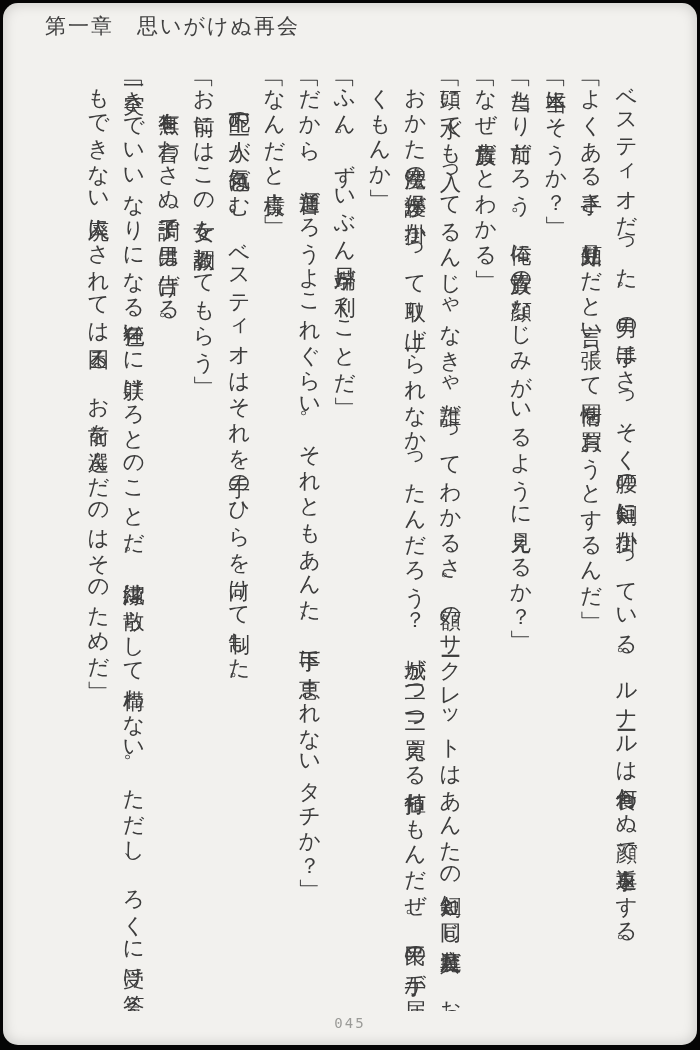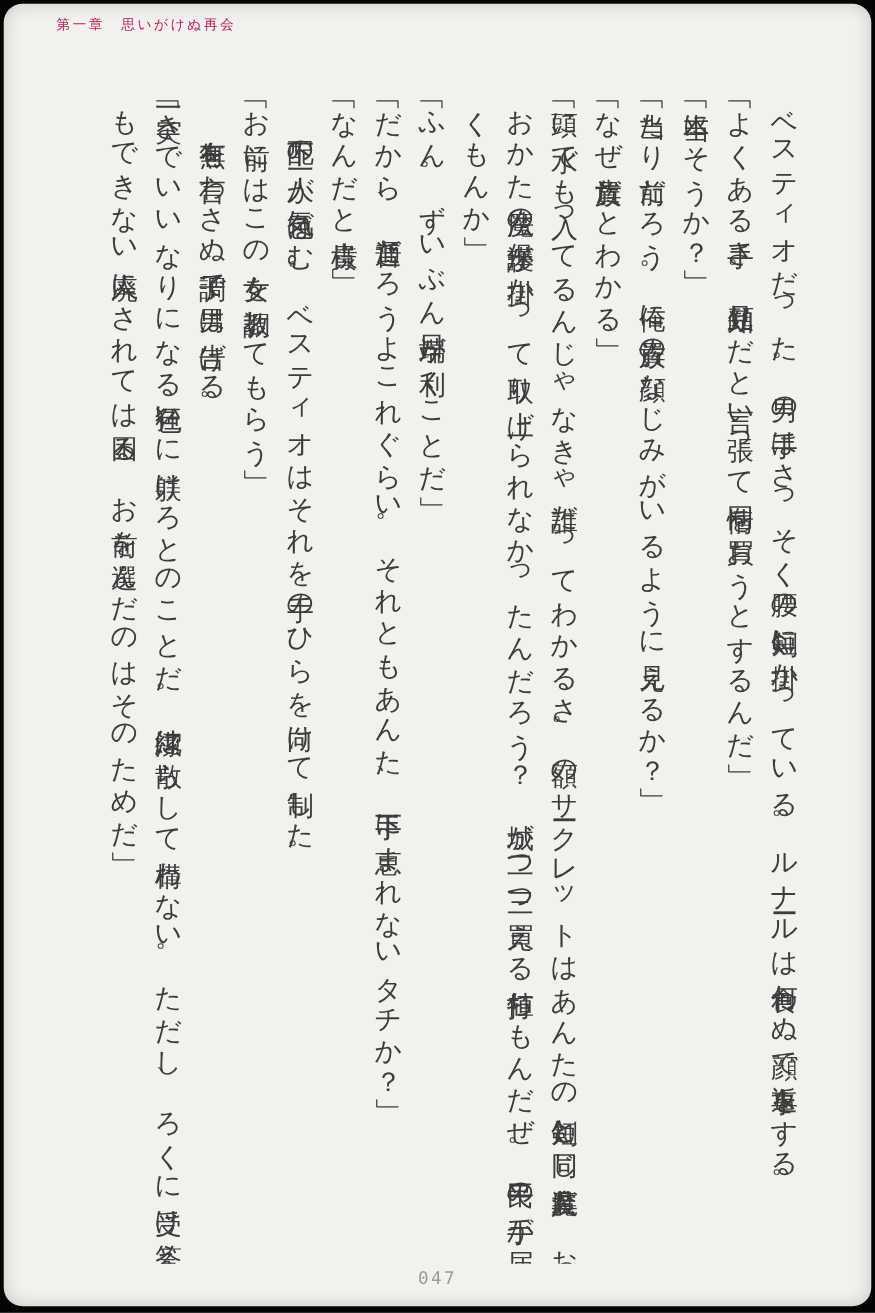--- a/index.html
+++ b/index.html
@@ -25,23 +25,23 @@
     background: #f2f1ee;
     border-radius: 15px;
     box-shadow: inset 0 0 14px rgba(0,0,0,0.18);
     font-family: "DejaVu Serif", "Liberation Serif", serif;
     color: #3b3b3b;
   }
   .chapter-header {
     position: absolute;
     top: 9px;
     left: 42px;
-    font-size: 11px;
+    font-size: 21px;
     letter-spacing: 2px;
-    color: #be185d;
+    color: #404040;
     white-space: nowrap;
     text-align: center;
   }
   .main-text {
     position: absolute;
     top: 70px;
     right: 53px;
     width: 602px;
     height: 938px;
     writing-mode: vertical-rl;
@@ -82,15 +82,15 @@
         <p class="para">「なぜ貴族だとわかる」</p>
         <p class="para">「頭に水でも入ってるんじゃなきゃ誰だってわかるさ。額のサークレットはあんたの短剣と同じ魔装具だ。おおかた魔法の保護が掛かって取り上げられなかったんだろう？　城が二つ三つ買える値打ちもんだぜ。平民の手が届くもんか」</p>
         <p class="para">「ふん。ずいぶん目端が利くことだ」</p>
         <p class="para">「だから、普通だろうよこれぐらい。それともあんた、手下に恵まれないタチか？」</p>
         <p class="para">「なんだと貴様！」</p>
         <p class="para">　配下の一人が気色ばむ。ベスティオはそれを手のひらを向けて制した。</p>
         <p class="para">「お前にはこの女を調教してもらう」</p>
         <p class="para">　有無を言わさぬ調子で男は告げる。</p>
         <p class="para">「一突きでいいなりになる色狂いに躾けろとのことだ。純潔は散らして構わない。ただし、ろくに受け答えもできない廃人にされては困る。お前を選んだのはそのためだ」</p>
       </div>
-    <div class="page-number">047</div>
+    <div class="page-number">045</div>
   </div>
 </div>
 
 </body></html>

